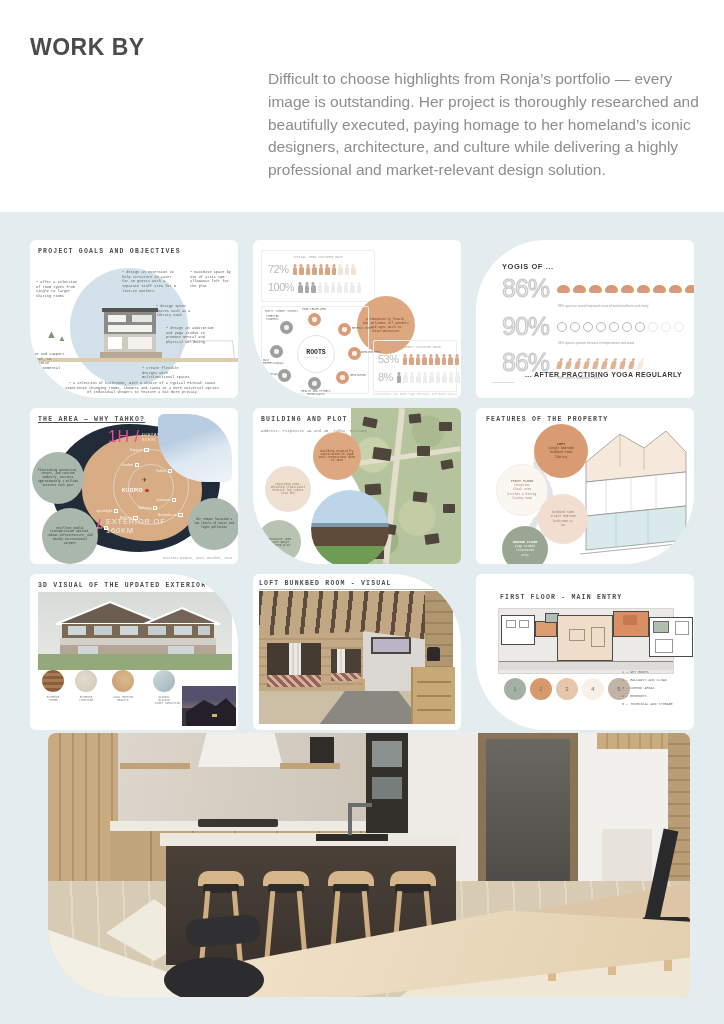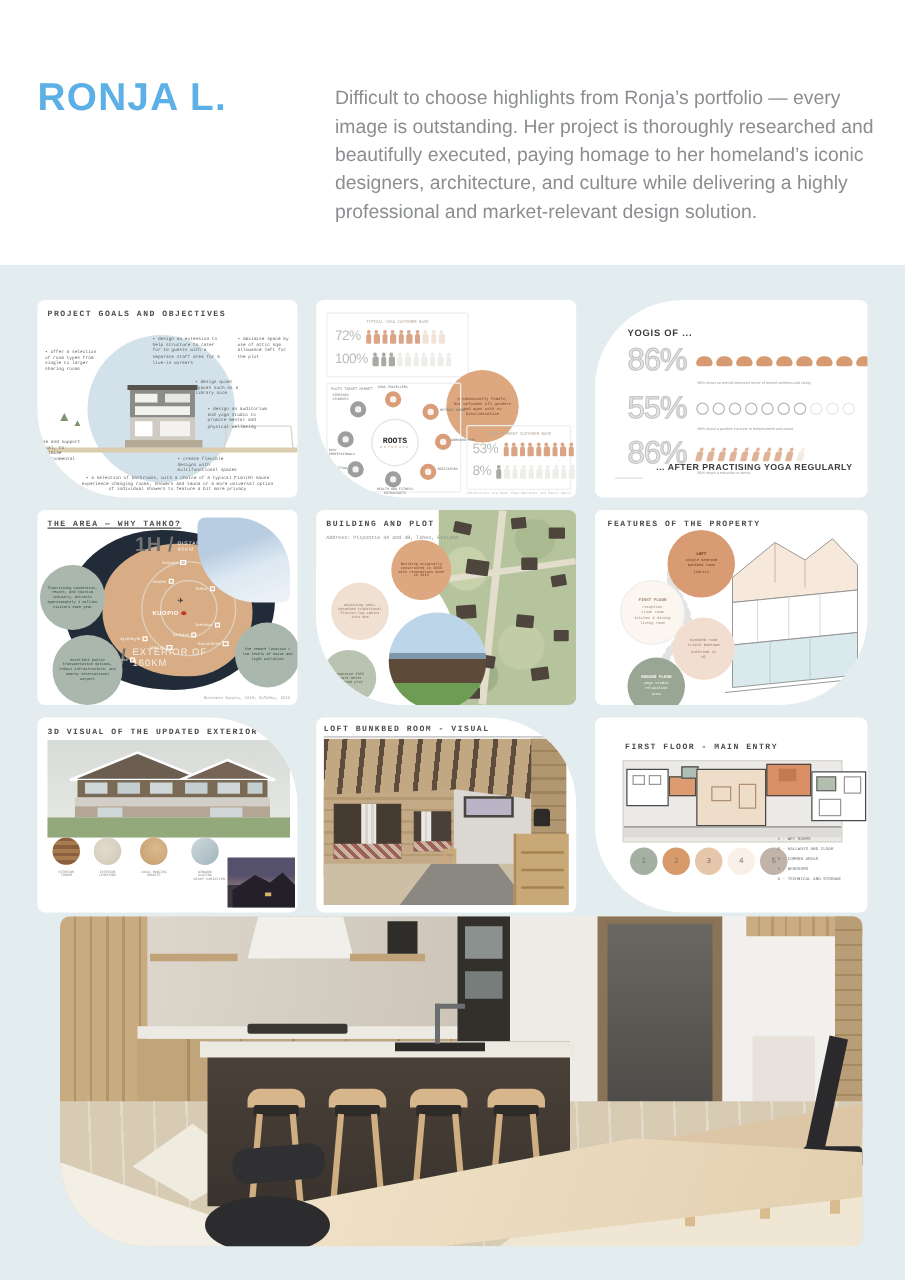--- a/index.html
+++ b/index.html
@@ -74,21 +74,21 @@
   .s3-title{position:absolute;left:26px;top:22px;font-size:7.5px;font-weight:bold;letter-spacing:.6px;color:#3c3c3c;}
   .s3-row{position:absolute;left:26px;display:flex;align-items:center;}
   .s3-pct{font-size:25px;font-weight:200;color:#e9e9e9;-webkit-text-stroke:1px #c6c6c6;letter-spacing:-1px;margin-right:6px;}
   .s3-cap{position:absolute;left:82px;font-size:3px;color:#9a9a9a;}
   .s3-foot{position:absolute;right:12px;bottom:20px;font-size:7px;font-weight:bold;letter-spacing:.4px;color:#3c3c3c;}
   .s3-src{position:absolute;left:16px;bottom:12px;width:22px;height:3px;border-top:1px solid #ddd;}
   
   .s4-dark{position:absolute;left:22px;top:16px;width:168px;height:128px;background:#222c38;border-radius:46% 54% 48% 52%/52% 44% 56% 48%;}
   .s4-tan{position:absolute;left:52px;top:27px;width:120px;height:106px;background:#d8ad85;border-radius:52% 48% 44% 56%/46% 54% 50% 50%;}
   .s4-ring{position:absolute;border:1px solid rgba(230,240,245,.55);border-radius:50%;}
-  .s4-big{position:absolute;color:#737373;font-weight:bold;font-size:16px;letter-spacing:.5px;}
+  .s4-big{position:absolute;color:#ec4899;font-weight:normal;font-size:16px;letter-spacing:.5px;}
   .s4-sm{position:absolute;color:#f4ece3;font-size:4.2px;line-height:1.25;letter-spacing:.6px;}
   .s4-sm2{position:absolute;color:#f4ece3;font-size:7.5px;line-height:1.15;letter-spacing:.8px;}
   .city{position:absolute;font-size:3.2px;color:#fdfbf8;letter-spacing:.3px;}
   .city::after{content:"";display:inline-block;width:2.4px;height:2.4px;border:.7px solid #fff;margin-left:1.5px;vertical-align:middle;background:transparent;}
   .s4-kuopio{position:absolute;left:92px;top:80px;font-size:4.6px;font-weight:bold;color:#fff;letter-spacing:.5px;}
   .s4-kuopio::after{content:"";display:inline-block;width:3.4px;height:3.4px;border-radius:50%;background:#c0392b;margin-left:2px;}
   .s4-plane{position:absolute;left:112px;top:68px;font-size:6px;color:#26303c;}
   .s4-photo{position:absolute;left:128px;top:6px;width:74px;height:68px;border-radius:6px 44px 6px 48px;
     background:linear-gradient(160deg,#b9cde2 0 35%,#dde8f2 60%,#eef3f8);}
   .s4-bub{background:#a9b7ad;color:#33423a;font-size:2.9px;padding:5px;box-sizing:border-box;line-height:1.3;}
@@ -183,21 +183,21 @@
   .h-tleg{width:8px;height:32px;background:#d9bb8e;}
   .h-chairR-b{left:606px;top:96px;width:15px;height:92px;background:#2a2a2d;transform:rotate(12deg);}
   .h-chairR-s{left:594px;top:184px;width:48px;height:18px;background:#2a2a2d;border-radius:4px;}
 </style>
 </head>
 <body>
 
 <div class="page">
   <div class="bg-band"></div>
 
-  <div class="hdr-name">RONJA L.</div>
+  <div class="hdr-workby">WORK BY</div>
   <div class="hdr-tbody">Difficult to choose highlights from Ronja’s portfolio — every image is outstanding. Her project is thoroughly researched and beautifully executed, paying homage to her homeland’s iconic designers, architecture, and culture while delivering a highly professional and market-relevant design solution.</div>
 
   <div class="grid">
 
     <section class="card c-r1c1">
       <div class="s1-circle"></div>
       <div class="s1-ground"></div>
       <span class="s1-tree" style="left:16px;top:88px;">▲</span>
       <span class="s1-tree" style="left:28px;top:94px;font-size:8px;">▲</span>
       <svg style="position:absolute;left:62px;top:66px;" width="76" height="54" viewBox="0 0 76 54">
@@ -328,21 +328,21 @@
             <span class="pict brain" style="--c: #d79a72;"></span>
             <span class="pict brain" style="--c: #d79a72;"></span>
             <span class="pict brain" style="--c: #d79a72;"></span>
             <span class="pict brain" style="--c: #d79a72;"></span>
             <span class="pict brain" style="--c: #d79a72;"></span>
             <span class="pict brain" style="--c: #d79a72;"></span>
           </span>
       </div>
       <div class="s3-cap" style="top:64px;">86% report an overall improved sense of mental wellness and clarity</div>
       <div class="s3-row" style="top:72px;">
-        <span class="s3-pct">55%</span>
+        <span class="s3-pct">90%</span>
         <span class="icons">
             <span class="pict smiley" style="--c: #b4b7b4;"></span>
             <span class="pict smiley" style="--c: #b4b7b4;"></span>
             <span class="pict smiley" style="--c: #b4b7b4;"></span>
             <span class="pict smiley" style="--c: #b4b7b4;"></span>
             <span class="pict smiley" style="--c: #b4b7b4;"></span>
             <span class="pict smiley" style="--c: #b4b7b4;"></span>
             <span class="pict smiley" style="--c: #b4b7b4;"></span>
             <span class="pict smiley" style="--c: #e6e7e6;"></span>
             <span class="pict smiley" style="--c: #e6e7e6;"></span>

